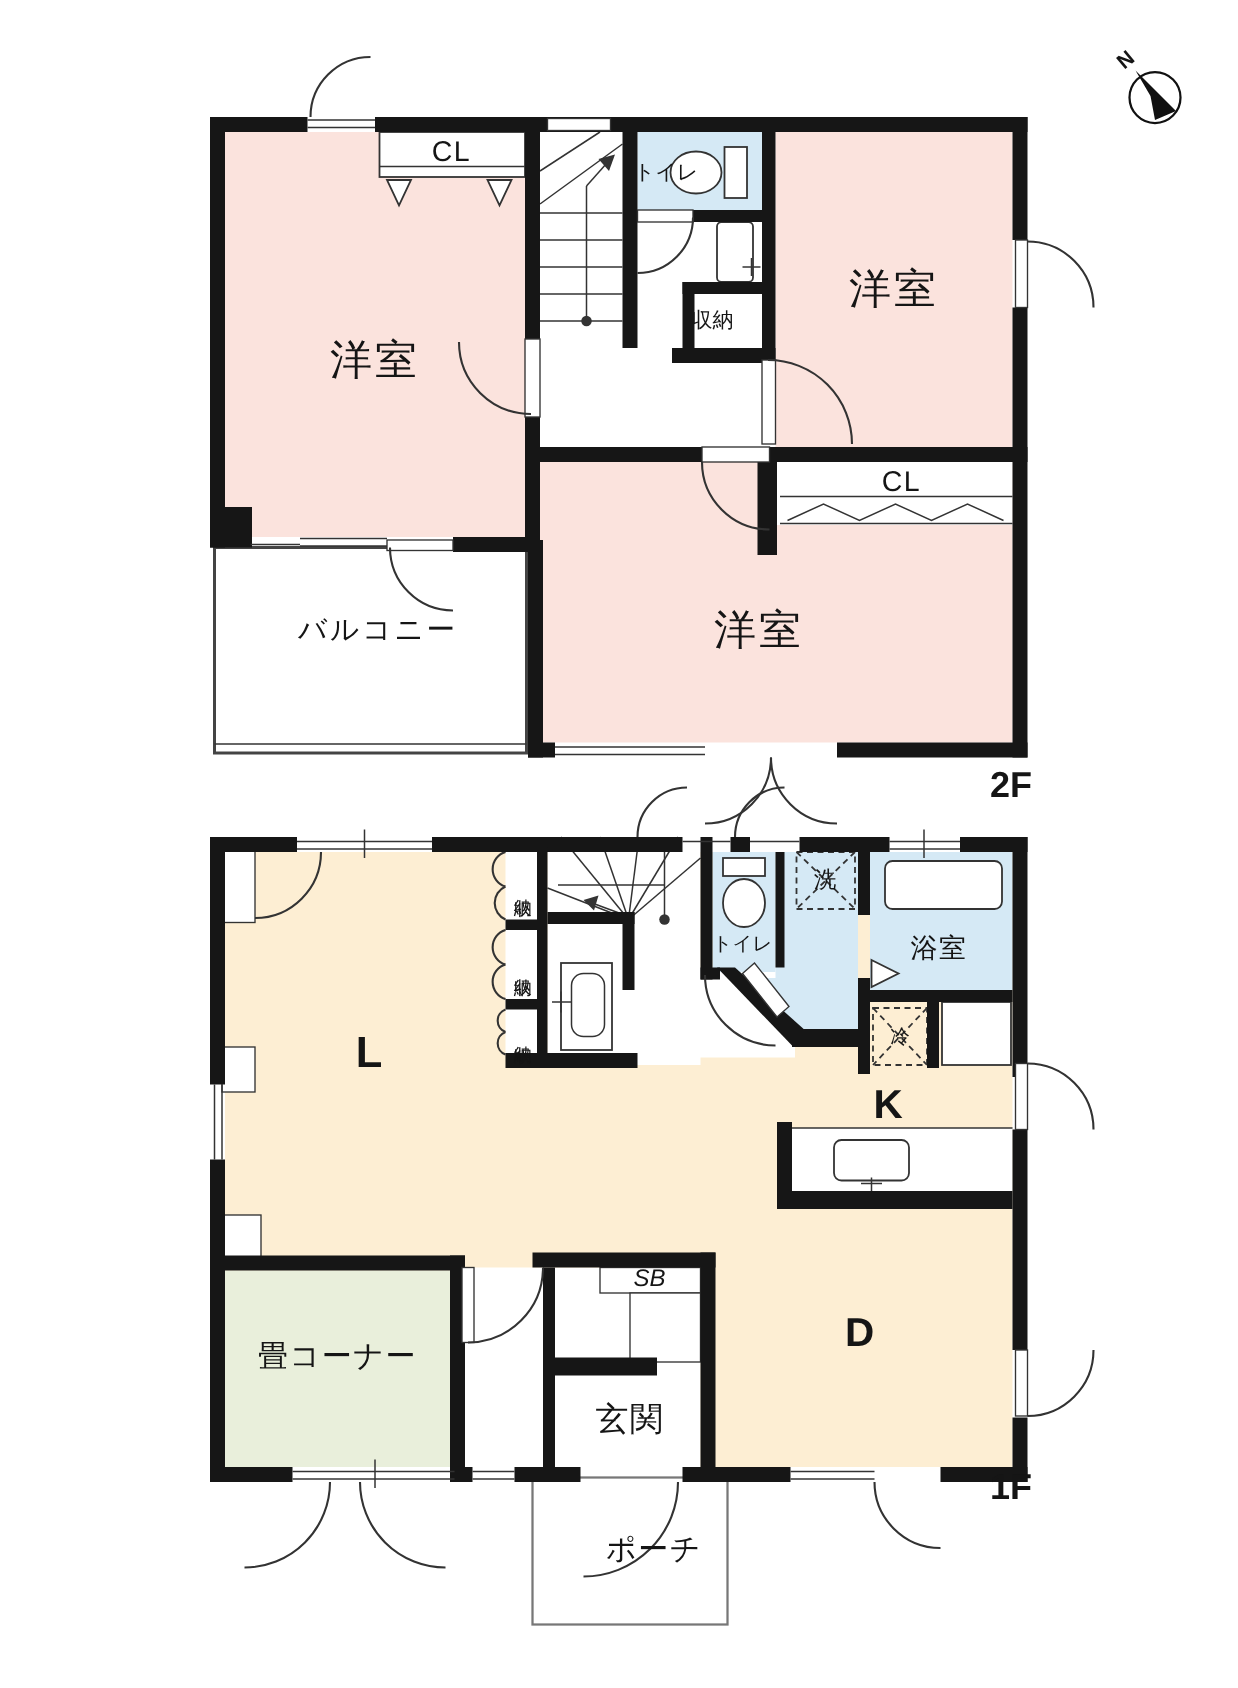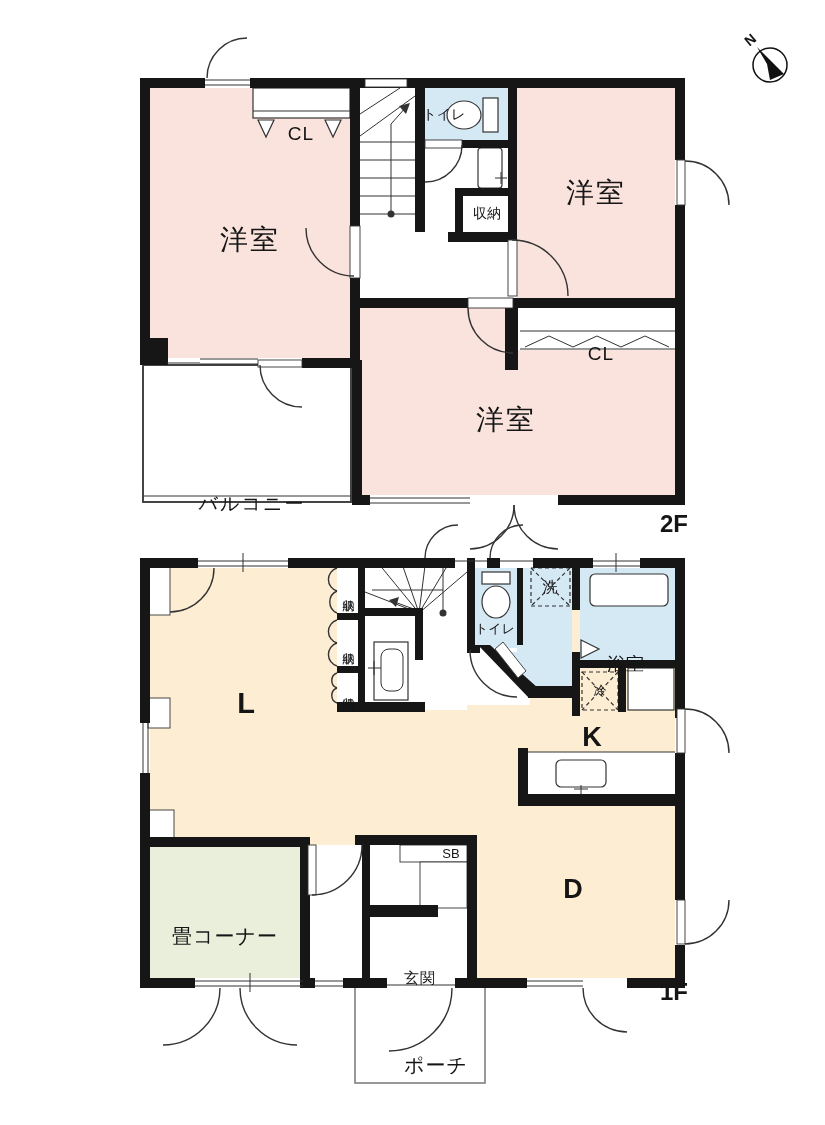--- a/index.html
+++ b/index.html
@@ -9,21 +9,21 @@
   .wall{fill:#161616;}
   .arc{fill:none;stroke:#333;stroke-width:1.4;}
   .thin{stroke:#333;stroke-width:1;fill:none;}
   .gray{stroke:#777;stroke-width:1.5;fill:#ffffff;}
   .fix{fill:#ffffff;stroke:#333;stroke-width:1.2;}
   .leaf{fill:#ffffff;stroke:#333;stroke-width:0.9;}
   .dash{fill:none;stroke:#333;stroke-width:1.2;stroke-dasharray:4 3;}
   .lbl{position:absolute;transform:translate(-50%,-50%);white-space:nowrap;
        font-size:28px;letter-spacing:2px;color:#151515;}
   .lbl-sm{font-size:14px;letter-spacing:0;text-align:center;}
-  .lbl-md{font-size:19px;letter-spacing:1px;margin-top:32px;}
+  .lbl-md{font-size:19px;letter-spacing:1px;}
   .lbl-big{font-size:29px;font-weight:bold;letter-spacing:0;}
   .lbl-floor{font-size:24px;font-weight:600;letter-spacing:0;}
   .lbl-v{writing-mode:vertical-rl;text-orientation:upright;font-size:12px;letter-spacing:0;}
   .lbl-n{font-size:14px;font-weight:bold;transform:translate(-50%,-50%) rotate(-40deg);}
 </style>
 </head>
 <body>
 
 <div id="canvas">
 
@@ -299,36 +299,36 @@
     <circle cx="770" cy="65" r="17" fill="none" stroke="#111" stroke-width="1.5"></circle>
     <polygon points="757,47 784,74 770,80 767,64" fill="#111"></polygon>
   </g>
 </svg>
 
 <div class="lbl lbl-n" style="left:751px;top:39px;">N</div>
 
 <div class="lbl" style="left:250px;top:240px;">洋室</div>
 <div class="lbl lbl-md" style="left:301px;top:102px;">CL</div>
 <div class="lbl lbl-sm" style="left:444px;top:115px;">トイレ</div>
-<div class="lbl lbl-sm" style="left:487px;top:214px;">収納</div>
+<div class="lbl lbl-sm" style="left:475px;top:214px;">収納</div>
 <div class="lbl" style="left:596px;top:193px;">洋室</div>
 <div class="lbl lbl-md" style="left:601px;top:322px;">CL</div>
 <div class="lbl" style="left:506px;top:420px;">洋室</div>
-<div class="lbl lbl-md" style="left:252px;top:472px;letter-spacing:2px;font-family:Liberation Mono, monospace;">バルコニー</div>
+<div class="lbl lbl-md" style="left:252px;top:420px;letter-spacing:2px;font-family:Liberation Mono, monospace;">バルコニー</div>
 <div class="lbl lbl-floor" style="left:674px;top:524px;">2F</div>
 
 <div class="lbl lbl-v" style="left:348px;top:590px;">収納</div>
 <div class="lbl lbl-v" style="left:348px;top:643px;">収納</div>
 <div class="lbl lbl-v" style="left:348px;top:688px;">収納</div>
 <div class="lbl lbl-sm" style="left:495px;top:629px;font-size:13px;">トイレ</div>
 <div class="lbl lbl-sm" style="left:550px;top:587px;font-size:15px;">洗</div>
 <div class="lbl lbl-md" style="left:626px;top:632px;font-size:18px;">浴室</div>
 <div class="lbl lbl-sm" style="left:600px;top:691px;font-size:13px;">冷</div>
 <div class="lbl lbl-big" style="left:246px;top:703px;">L</div>
 <div class="lbl lbl-big" style="left:592px;top:737px;font-size:27px;">K</div>
 <div class="lbl lbl-big" style="left:573px;top:889px;font-size:27px;">D</div>
 <div class="lbl lbl-md" style="left:225px;top:904px;font-size:20px;">畳コーナー</div>
-<div class="lbl lbl-sm" style="left:451px;top:853px;font-size:13px;">SB</div>
-<div class="lbl lbl-md" style="left:420px;top:946px;font-size:15px;">玄関</div>
+<div class="lbl lbl-sm" style="left:433px;top:853px;font-size:16px;font-style:italic;">SB</div>
+<div class="lbl lbl-md" style="left:420px;top:946px;font-size:22px;">玄関</div>
 <div class="lbl lbl-md" style="left:436px;top:1033px;font-size:20px;">ポーチ</div>
 <div class="lbl lbl-floor" style="left:674px;top:992px;">1F</div>
 
 </div>
 
 </body></html>

